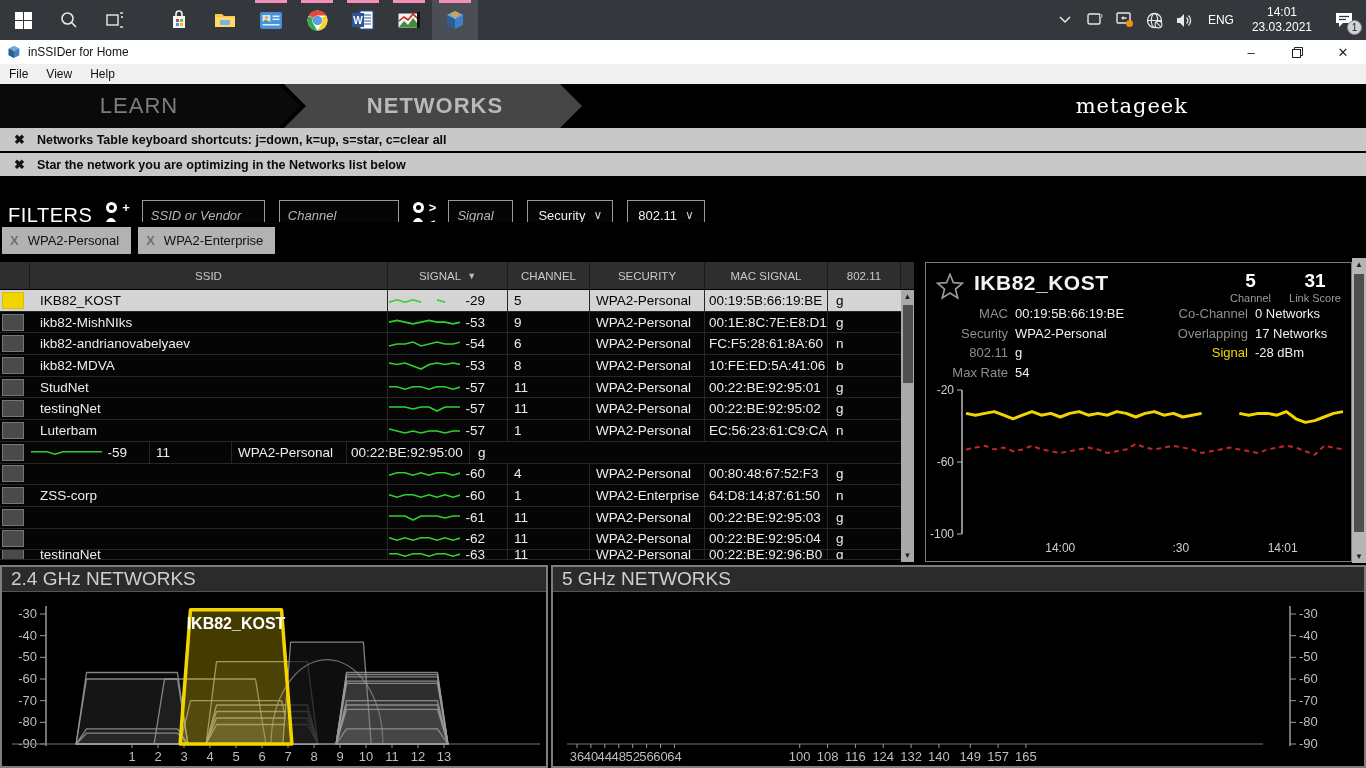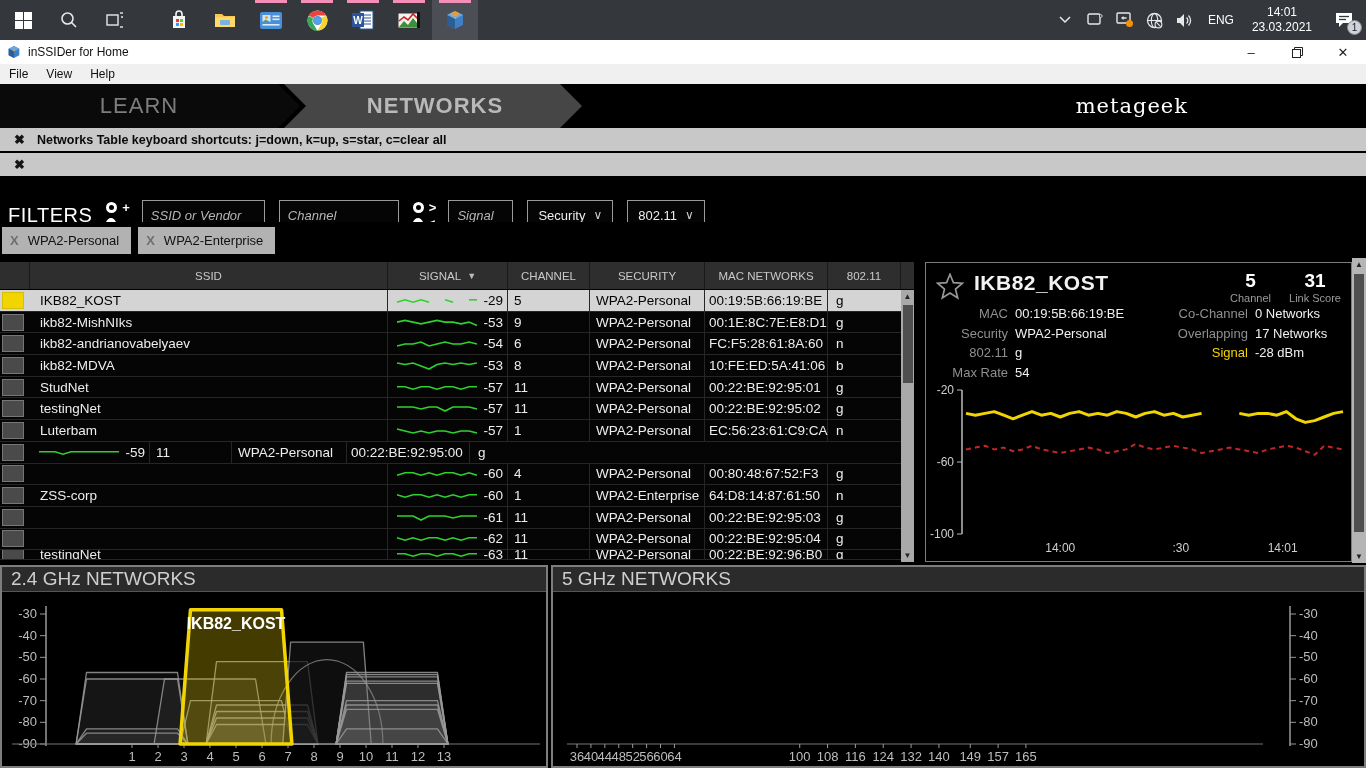--- a/index.html
+++ b/index.html
@@ -71,21 +71,21 @@
   .hc { display:flex; align-items:center; justify-content:center; height:100%; border-right:1px solid #1a1a1a; }
   .sort-arrow { font-size:9px; margin-left:6px; color:#bbb; }
   .col-star { width:30px; } .col-ssid { width:358px; } .col-sig { width:120px; }
   .col-ch { width:82px; } .col-sec { width:115px; } .col-mac { width:123px; } .col-dot { width:73px; }
   .trow { display:flex; height:21.7px; background:#050505; border-bottom:1px solid #262626; color:#ededed; font-size:13.5px; align-items:center;}
   .trow.sel { background:#d4d4d4; color:#000; }
   .starcell { width:30px; height:100%; display:flex; align-items:center; justify-content:flex-start; padding-left:2px;}
   .starbox { width:22px; height:17px; background:#4a4a4a; border:1px solid #767676; }
   .trow.sel .starbox { background:#f2d500; border-color:#d8c000; }
   .c-ssid { width:358px; padding-left:10px; white-space:nowrap; overflow:hidden; border-right:1px solid #262626; height:100%; display:flex; align-items:center;}
-  .c-sig { width:120px; display:flex; align-items:center; justify-content:flex-end; gap:5px; padding-right:4px; border-right:1px solid #262626; height:100%;}
+  .c-sig { width:120px; display:flex; align-items:center; justify-content:flex-end; gap:5px; padding-right:22px; border-right:1px solid #262626; height:100%;}
   .c-ch { width:82px; padding-left:6px; border-right:1px solid #262626; height:100%; display:flex; align-items:center;}
   .c-sec { width:115px; padding-left:6px; border-right:1px solid #262626; height:100%; display:flex; align-items:center;}
   .c-mac { width:123px; padding-left:4px; border-right:1px solid #262626; height:100%; display:flex; align-items:center;}
   .c-dot { width:60px; padding-left:8px; height:100%; display:flex; align-items:center;}
   #tbody-scroll { position:absolute; left:901px; top:290px; width:13px; height:272px; background:#a9a9a9; }
   .sb-arrow { width:13px; height:13px; display:flex; align-items:center; justify-content:center; font-size:8px; color:#222; }
   #tbody-thumb { position:absolute; left:1.5px; top:15px; width:10px; height:78px; background:#4f4f4f; }
 
   
   #right-scroll { left:1352px; top:258px; width:14px; height:305px; background:#b5b5b5; }
@@ -309,20 +309,21 @@
       </div>
     <div id="logo">metageek</div>
   </div>
 
   <div class="notice abs" style="top:128px">
     <span class="notice-x">✖</span>
     <span class="notice-text">Networks Table keyboard shortcuts: j=down, k=up, s=star, c=clear all</span>
   </div>
   <div class="notice abs" style="top:153px">
     <span class="notice-x">✖</span>
+    <span class="notice-text">Star the network you are optimizing in the Networks list below</span>
   </div>
 
   <div id="filters" class="abs">
     <span id="filters-label">FILTERS</span>
     <div class="radio-col">
       <div class="radio-row">
         <span class="rdot hollow"></span>
         <span>+</span>
         </div>
       <div class="radio-row">
@@ -364,21 +365,21 @@
       </div>
     </div>
 
   <div id="table-wrap" class="abs">
     <div id="thead">
         <div class="hc col-star"></div>
         <div class="hc col-ssid">SSID</div>
         <div class="hc col-sig">SIGNAL<span class="sort-arrow">▼</span></div>
         <div class="hc col-ch">CHANNEL</div>
         <div class="hc col-sec">SECURITY</div>
-        <div class="hc col-mac">MAC NETWORKS</div>
+        <div class="hc col-mac">MAC SIGNAL</div>
         <div class="hc col-dot">802.11</div>
       </div>
     <div id="tbody">
         <div class="trow sel">
           <div class="starcell">
             <div class="starbox"></div>
           </div>
           <div class="c-ssid">IKB82_KOST</div>
           <div class="c-sig">
             <svg width="82" height="15">

